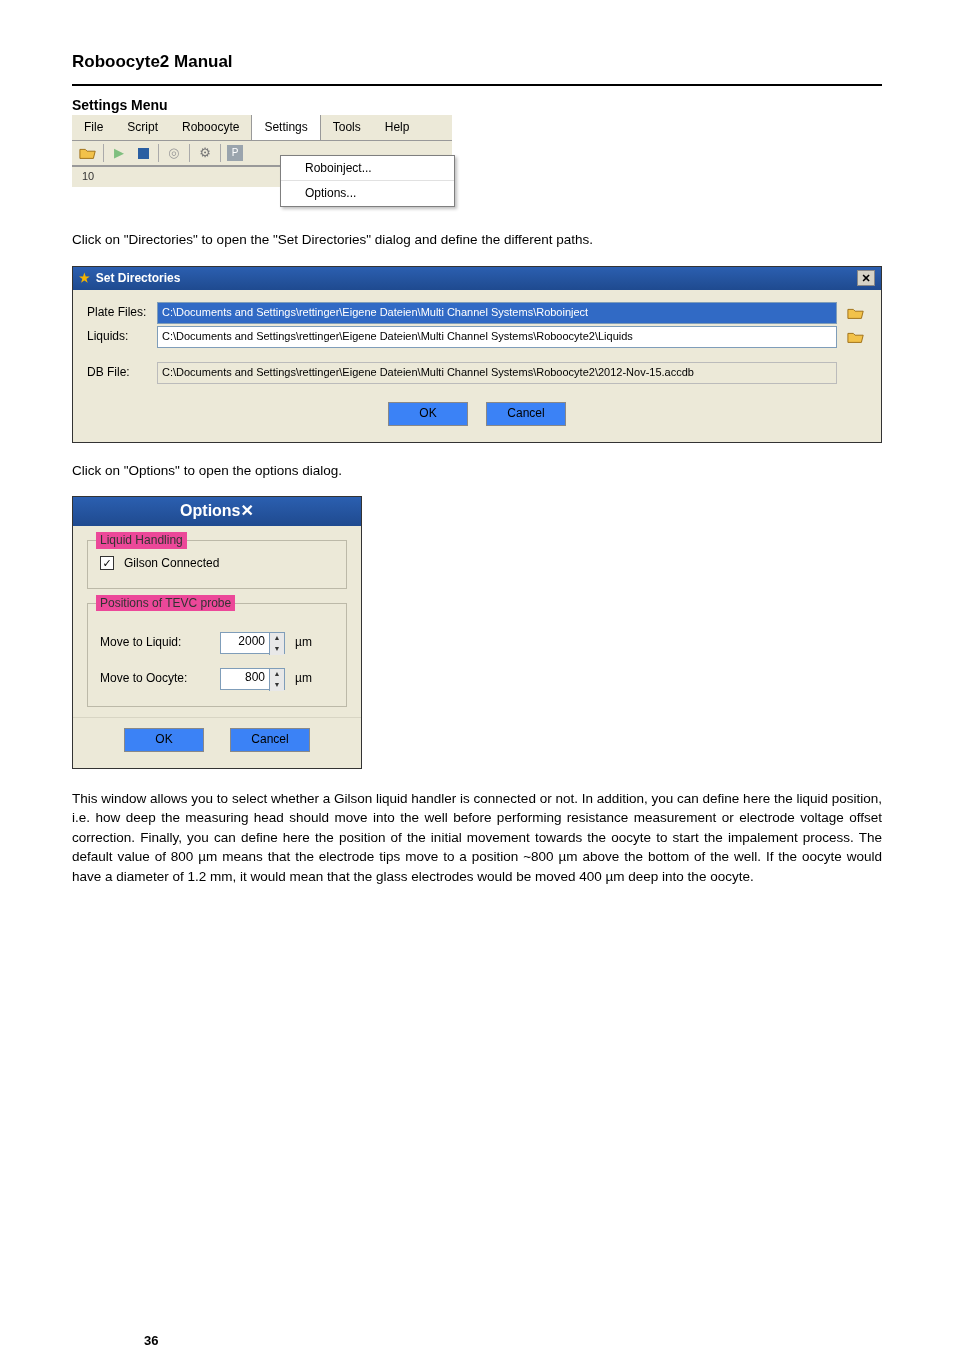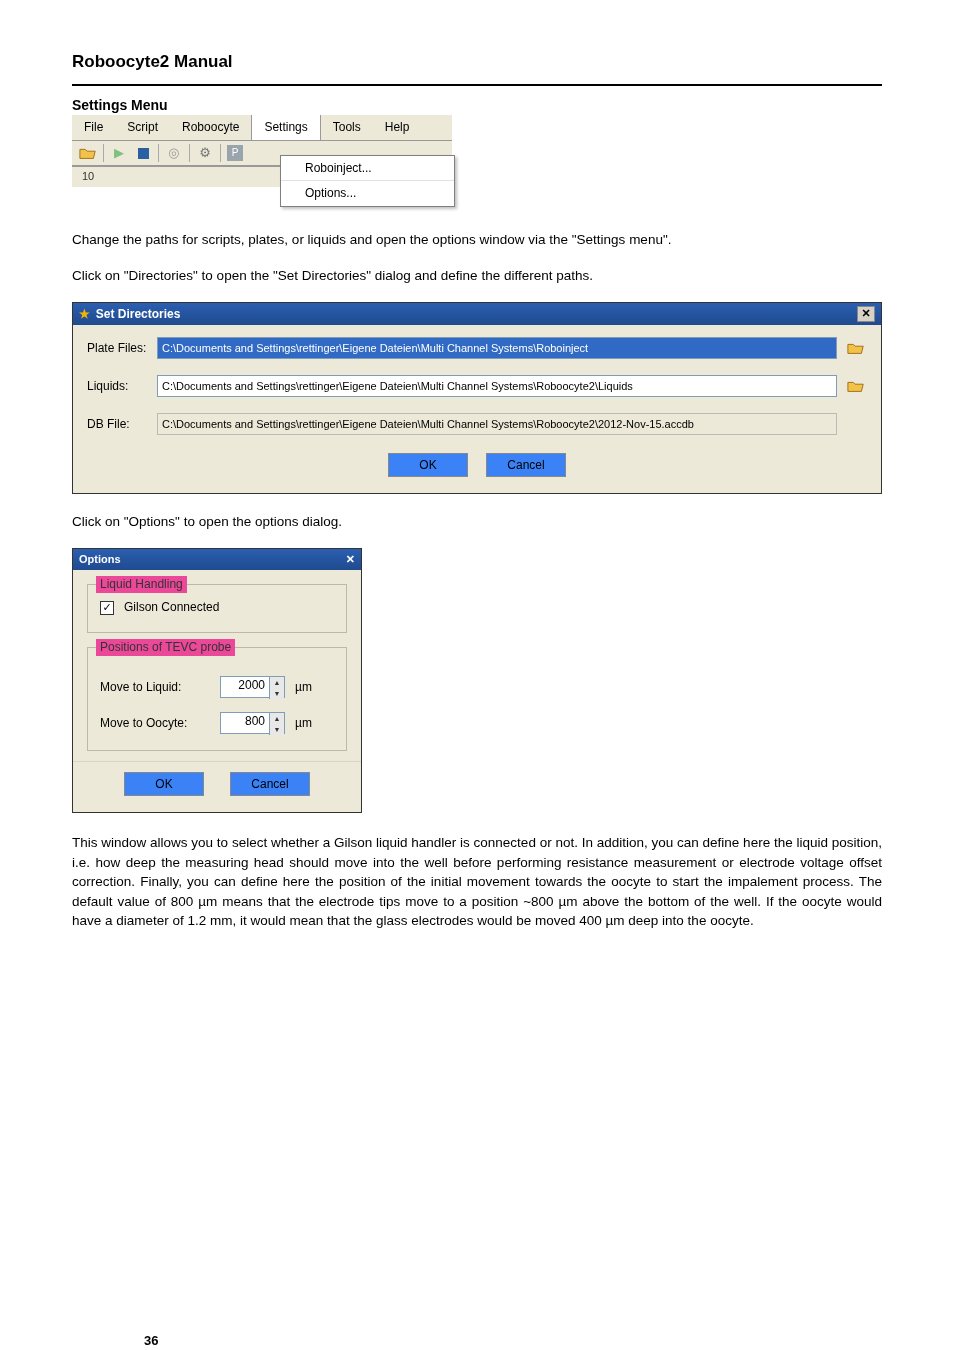--- a/index.html
+++ b/index.html
@@ -70,21 +70,21 @@
     color: #fff;
     font-family: Tahoma, sans-serif;
     font-size: 12px;
     font-weight: bold;
     padding: 3px 6px;
     display:flex; align-items:center; justify-content:space-between;
   }
   .dlg-titlebar .left { display:flex; align-items:center; gap:6px;}
   .dlg-titlebar .xbtn { background:#d6d3c6; color:#000; width:18px; height:16px; display:flex; align-items:center; justify-content:center; font-size:11px; border:1px solid #888; }
   .dlg-body { padding: 12px 14px 16px 14px; }
-  .dlg-row { display:flex; align-items:center; margin-bottom:16px; }
+  .dlg-row { display:flex; align-items:center; margin-bottom:2px; }
   .dlg-row .lbl { width:70px; font-family:Tahoma,sans-serif; font-size:12px; color:#000; }
   .dlg-row .field {
     flex:1; height:22px; background:#fff; border:1px solid #7f9db9;
     font-family: Tahoma, sans-serif; font-size:11px; padding:2px 4px; color:#000;
     display:flex; align-items:center;
   }
   .dlg-row .field.selected { background:#316ac5; color:#fff; }
   .dlg-row .browse { width:22px; height:20px; margin-left:8px; display:flex; align-items:center; justify-content:center; }
   .dlg-row.readonly .field { background:transparent; border:1px solid #bbb; }
   .dlg-buttons { display:flex; justify-content:center; gap:18px; margin-top:18px; }
@@ -95,22 +95,22 @@
 
   
   .opt-dialog {
     width: 290px;
     border: 1px solid #333;
     background:#ece9d8;
     margin: 8px 0 20px 0;
   }
   .opt-titlebar {
     background: linear-gradient(#2b5fb0,#1f4a8f);
-    color:#fff; font-family:Tahoma,sans-serif; font-size:11px; font-weight:bold;
-    padding:3px 6px; display:flex; justify-content:space-between; align-items:center;
+    color:#fff; font-family:Tahoma,sans-serif; font-size:16px; font-weight:bold;
+    padding:3px 6px; display:flex; justify-content:center; align-items:center;
   }
   .fieldset {
     border:1px solid #bcb9a8; margin:14px 14px 10px 14px; padding:14px 12px 16px 12px; position:relative;
   }
   .fieldset .legend {
     position:absolute; top:-9px; left:8px; background:#ec4899; padding:0 4px;
     font-family:Tahoma,sans-serif; font-size:12px; color:#333;
   }
   .check-row { display:flex; align-items:center; gap:10px; font-family:Tahoma,sans-serif; font-size:12px; }
   .check-row .cbox { width:14px; height:14px; border:1px solid #333; background:#fff; display:flex; align-items:center; justify-content:center; font-size:11px; line-height:1; }
@@ -167,21 +167,20 @@
       <div class="tb-icon" style="background:#9aa4ad;color:#fff;width:16px;height:16px;font-size:10px;">P</div>
     </div>
     <div class="chart-slice">10</div>
   </div>
   <div class="dropdown-panel">
     <div class="dd-item">Roboinject...</div>
     <div class="dd-item">Options...</div>
   </div>
 </div>
 
-<p class="body-text">Change the paths for scripts, plates, or liquids and open the options window via the "Settings menu".</p>
 <p class="body-text">Click on "Directories" to open the "Set Directories" dialog and define the different paths.</p>
 
 <div class="set-dir-dialog">
   <div class="dlg-titlebar">
     <div class="left">
       <span style="color:#f5b400;">★</span>
       <span>Set Directories</span>
     </div>
     <div class="xbtn">✕</div>
   </div>

